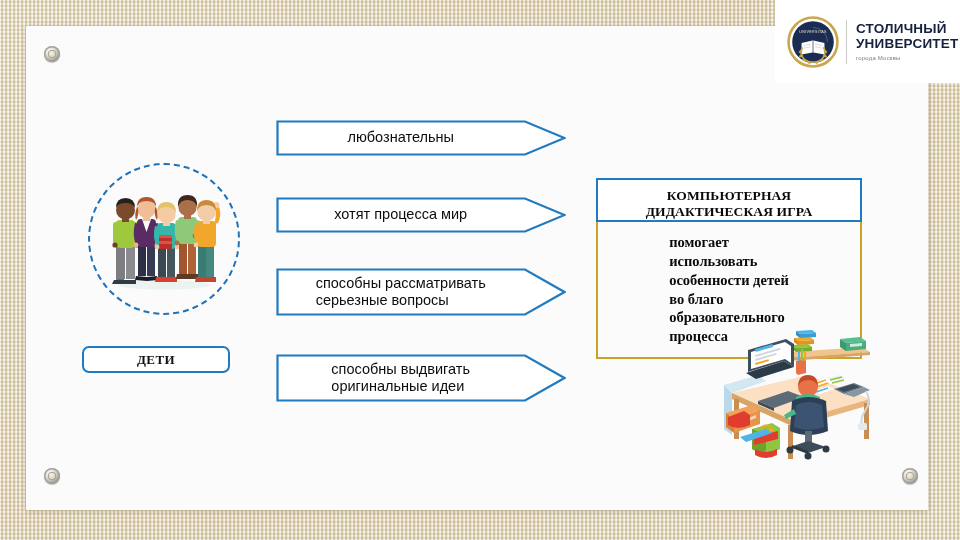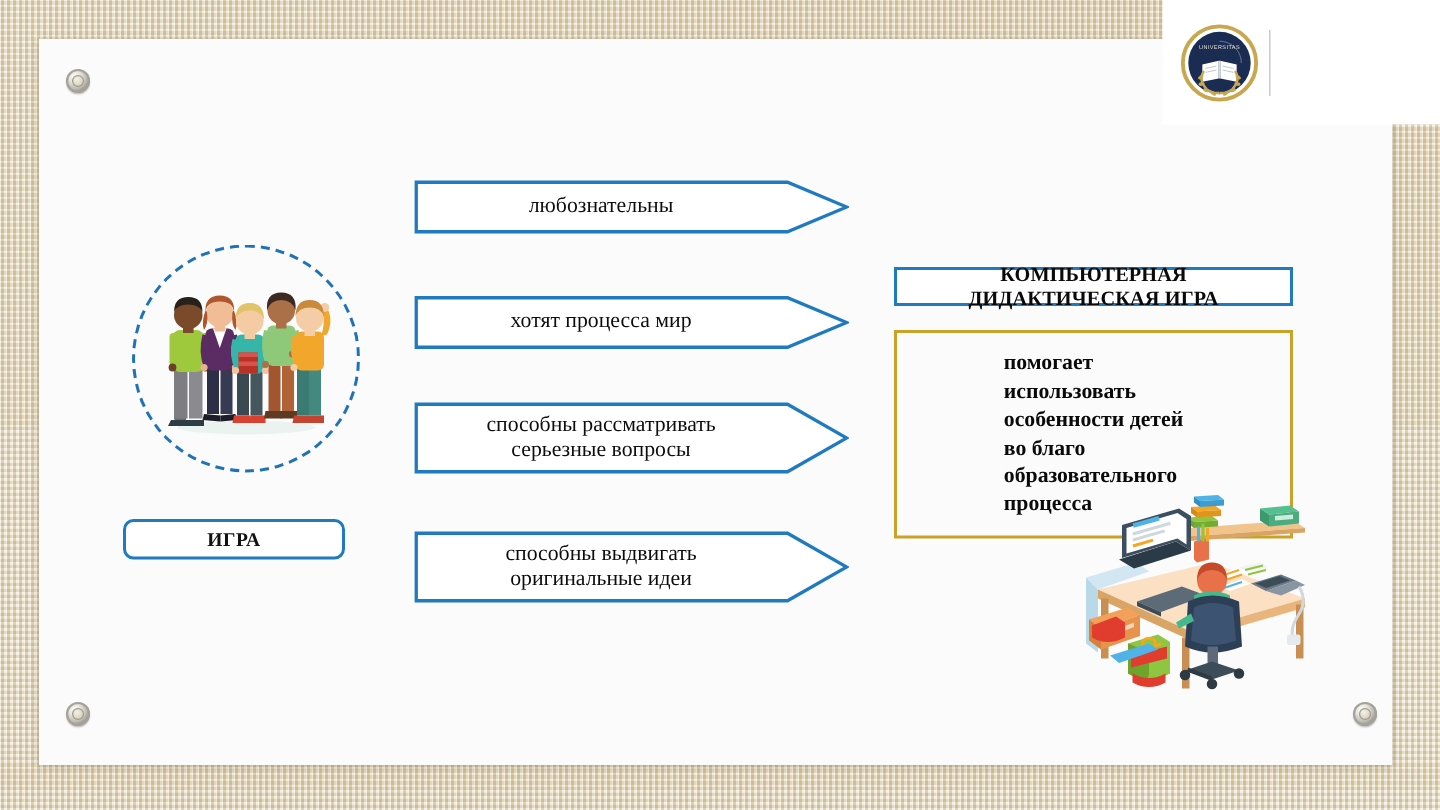--- a/index.html
+++ b/index.html
@@ -161,46 +161,46 @@
   }
   .arrow-text {
     position: absolute;
     left: 0;
     top: 0;
     width: 86%;
     height: 100%;
     display: flex;
     align-items: center;
     justify-content: center;
-    text-align: center;
-    font-family: Liberation Serif, serif;
+    text-align: left;
+    font-family: Liberation Sans, sans-serif;
     font-size: 14.5px;
     color: #0d0d0d;
     line-height: 1.18;
     padding: 0 6px;
     box-sizing: border-box;
     white-space: pre-line;
   }
 
   #arrow-0 { left: 276px; top: 120px; width: 290px; height: 36px; }
   #arrow-1 { left: 276px; top: 197px; width: 290px; height: 36px; }
   #arrow-2 { left: 276px; top: 268px; width: 290px; height: 48px; }
   #arrow-3 { left: 276px; top: 354px; width: 290px; height: 48px; }
 
   
   #result-title-box {
     position: absolute;
     left: 596px;
     top: 178px;
     width: 266px;
-    height: 26px;
+    height: 44px;
     border: 2px solid #1f7ac0;
     background: #ffffff;
     display: flex;
-    align-items: center;
+    align-items: flex-end;
     justify-content: center;
     box-sizing: border-box;
     z-index: 3;
   }
   #result-title {
     font-family: "Liberation Serif", serif;
     font-weight: bold;
     font-size: 13.5px;
     color: #0a0a0a;
     text-align: center;
@@ -281,20 +281,25 @@
       <ellipse cx="27" cy="77" rx="4" ry="2.2" transform="rotate(-10 27 77)"></ellipse>
       <ellipse cx="33" cy="85" rx="4" ry="2.2" transform="rotate(18 33 85)"></ellipse>
       <ellipse cx="42" cy="89" rx="4" ry="2.2" transform="rotate(35 42 89)"></ellipse>
       <ellipse cx="74" cy="68" rx="4" ry="2.2" transform="rotate(35 74 68)"></ellipse>
       <ellipse cx="73" cy="77" rx="4" ry="2.2" transform="rotate(10 73 77)"></ellipse>
       <ellipse cx="67" cy="85" rx="4" ry="2.2" transform="rotate(-18 67 85)"></ellipse>
       <ellipse cx="58" cy="89" rx="4" ry="2.2" transform="rotate(-35 58 89)"></ellipse>
     </g>
   </svg>
   <div id="logo-divider"></div>
+  <div id="logo-text">
+    <div class="logo-line">СТОЛИЧНЫЙ</div>
+    <div class="logo-line">УНИВЕРСИТЕТ</div>
+    <div id="logo-sub">города Москвы</div>
+  </div>
 </div>
 
 <div id="children-circle">
   <svg id="children-art" viewBox="0 0 124 104">
     <ellipse cx="62" cy="98" rx="46" ry="4.5" fill="#eaf3f0"></ellipse>
 
     <g>
       <path d="M14 92 L16 96 L22 96 L22 60 L14 60 Z" fill="#6d6d72"></path>
       <rect x="14" y="58" width="9" height="34" fill="#7d7d82"></rect>
       <rect x="24" y="58" width="9" height="34" fill="#8a8a8f"></rect>
@@ -372,21 +377,21 @@
       <circle cx="94" cy="58" r="2.4" fill="#f4cda6"></circle>
       <circle cx="114.5" cy="18" r="3" fill="#f4cda6"></circle>
       <circle cx="104.5" cy="25" r="9.2" fill="#f4cda6"></circle>
       <path d="M95 24 Q95 13 104.5 13 Q114 13 114 24 Q112 18 104.5 18 Q97 18 95 24 Z" fill="#c98a3c"></path>
       <rect x="101" y="33" width="7" height="4" fill="#f4cda6"></rect>
     </g>
   </svg>
 </div>
 
 <div id="deti-box">
-  <span id="deti-label">ИГРА</span>
+  <span id="deti-label">ДЕТИ</span>
 </div>
 
 <div class="arrow-item" id="arrow-0">
   <svg class="arrow-svg" viewBox="0 0 290 36" preserveAspectRatio="none">
     <path d="M1.5 1.5 L249 1.5 L288.5 18 L249 34.5 L1.5 34.5 Z" fill="#ffffff" stroke="#1f7ac0" stroke-width="2.2"></path>
   </svg>
   <div class="arrow-text">любознательны</div>
 </div>
 
 <div class="arrow-item" id="arrow-1">

